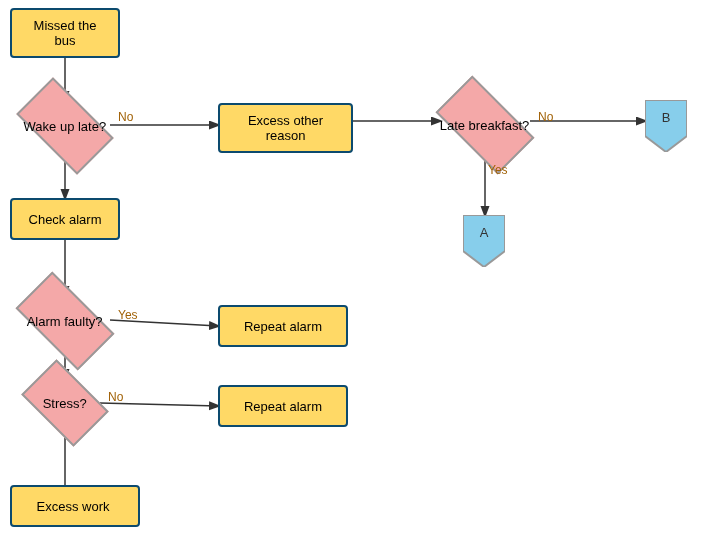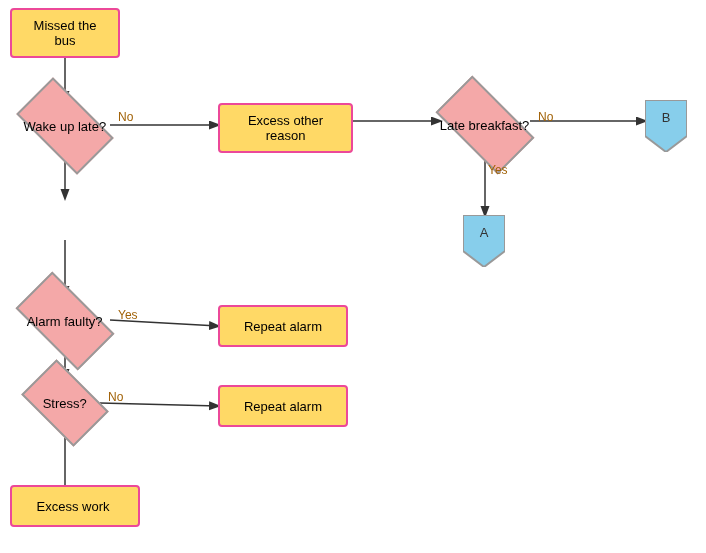--- a/index.html
+++ b/index.html
@@ -19,21 +19,21 @@
     }
     .node {
       position: absolute;
       display: flex;
       align-items: center;
       justify-content: center;
       text-align: center;
     }
     .rect-node {
       background: #FFD966;
-      border: 2px solid #ec4899;
+      border: 2px solid #0c4a6e;
       border-radius: 4px;
       padding: 8px 10px;
     }
     .diamond-node {
       background: #F4A8A8;
       border: 2px solid #999;
       transform: rotate(45deg);
     }
     .diamond-label {
       transform: rotate(-45deg);
@@ -99,20 +99,23 @@
   </div>
 
   <div class="node rect-node" style="left:218px; top:103px; width:135px; min-height:42px;">
     <span>Excess other reason</span>
   </div>
 
   <div class="node diamond-node" style="left:441px; top:99px; width:88px; height:52px;">
     <span class="diamond-label">Late breakfast?</span>
   </div>
 
+  <div class="node rect-node" style="left:10px; top:198px; width:110px; min-height:42px;">
+    <span>Check alarm</span>
+  </div>
 
   <div style="position:absolute; left:463px; top:215px;">
     <svg width="42" height="52">
       <polygon points="0,0 42,0 42,36 21,52 0,36" fill="#87CEEB" stroke="#999" stroke-width="2"></polygon>
       <text x="21" y="22" text-anchor="middle" font-size="13" font-family="Arial" fill="#333">A</text>
     </svg>
   </div>
 
   <div style="position:absolute; left:645px; top:100px;">
     <svg width="42" height="52">

